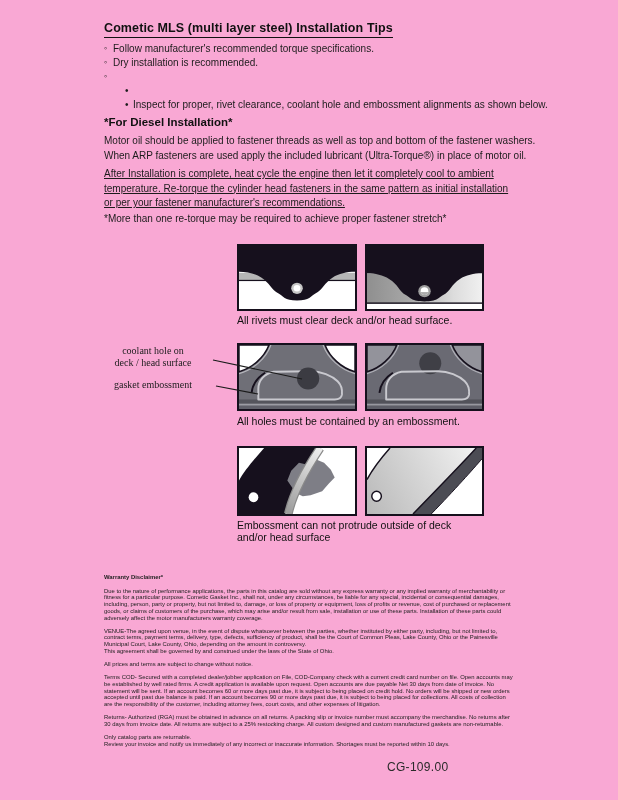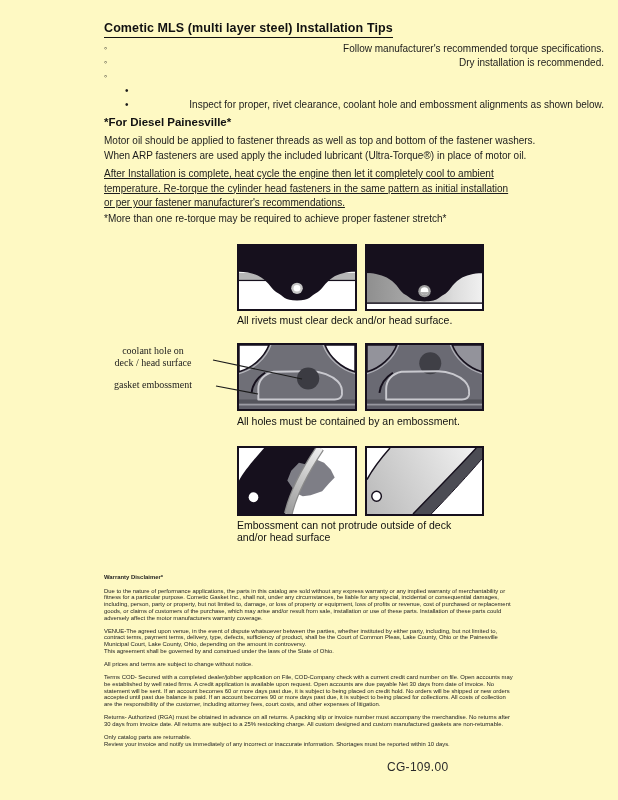--- a/index.html
+++ b/index.html
@@ -1,28 +1,28 @@
 <!DOCTYPE html>
 <html><head>
 <meta charset="utf-8">
 <style>
   html,body{margin:0;padding:0;background:#ffffff;}
   .doc{
-    position:relative;width:618px;height:800px;background:#fef9c3;overflow:hidden;
+    position:relative;width:618px;height:800px;background:#f9a8d4;overflow:hidden;
     font-family:"Liberation Sans", sans-serif;color:#1a1a1a;
   }
   .abs{position:absolute;}
   
   .title{
     left:104px;top:21px;font-size:12.5px;font-weight:bold;color:#111;
     border-bottom:1.5px solid #111;padding-bottom:2px;letter-spacing:0.1px;
   }
   
   .bullets{left:104px;top:42px;width:500px;font-size:10px;line-height:14px;color:#1c1c1c;}
-  .b-row{display:flex;justify-content:space-between;}
+  .b-row{display:flex;}
   .b-marker{width:9px;flex:0 0 9px;font-size:9px;}
   .b-marker.open::before{content:"\25E6";position:relative;top:-1px;}
   .sub{padding-left:21px;}
   .b-marker.fill{width:8px;flex:0 0 8px;font-size:10px;}
   .b-marker.fill::before{content:"\2022";}
   
   .diesel-h{left:104px;top:116px;font-size:11.5px;font-weight:bold;color:#111;}
   .para{left:104px;width:470px;font-size:10px;line-height:14.5px;white-space:pre-line;color:#1c1c1c;}
   .p1{top:134px;}
   .p2{top:167px;text-decoration:underline;}
@@ -71,21 +71,21 @@
     </div>
     <div class="b-row sub">
       <span class="b-marker fill"></span>
     </div>
     <div class="b-row sub">
       <span class="b-marker fill"></span>
       <span>Inspect for proper, rivet clearance, coolant hole and embossment alignments as shown below.</span>
     </div>
   </div>
 
-  <div class="abs diesel-h">*For Diesel Painesville*</div>
+  <div class="abs diesel-h">*For Diesel Installation*</div>
   <div class="abs para p1">Motor oil should be applied to fastener threads as well as top and bottom of the fastener washers.
 When ARP fasteners are used apply the included lubricant (Ultra-Torque®) in place of motor oil.</div>
   <div class="abs para p2">After Installation is complete, heat cycle the engine then let it completely cool to ambient
 temperature. Re-torque the cylinder head fasteners in the same pattern as initial installation
 or per your fastener manufacturer's recommendations.</div>
   <div class="abs para note">*More than one re-torque may be required to achieve proper fastener stretch*</div>
 
   <div class="abs fig-label l1 left-p">RIGHT</div>
   <div class="abs fig-label l1 right-p">WRONG</div>
 

